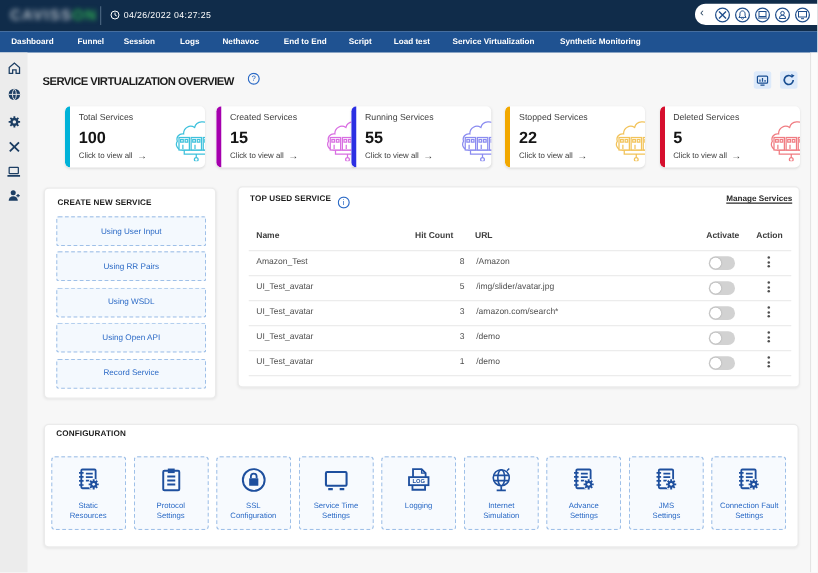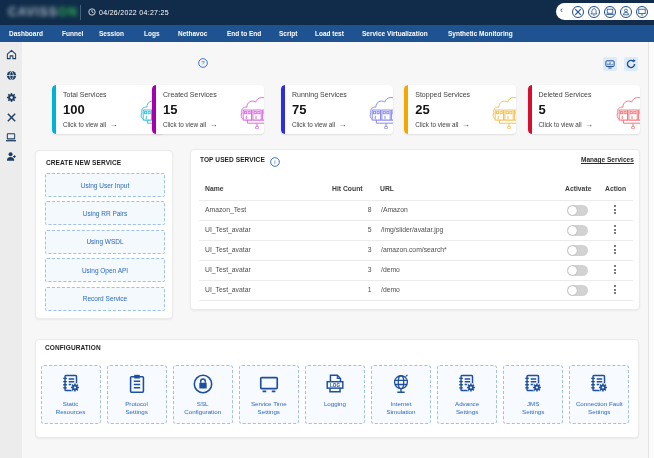--- a/index.html
+++ b/index.html
@@ -154,20 +154,21 @@
     </div>
     <div class="sico" style="top:106.5px;">
       <svg width="11" height="11" viewBox="0 0 12 12">
           <circle cx="5" cy="3.5" r="2.2" fill="#1c3e63"></circle>
           <path d="M1 10.5a4 4 0 0 1 8 0z" fill="#1c3e63"></path>
           <path d="M9.2 4.5v3M7.7 6h3" stroke="#1c3e63" stroke-width="1.1"></path>
         </svg>
     </div>
   </div>
 
+  <div id="ptitle">SERVICE VIRTUALIZATION OVERVIEW</div>
   <svg id="phelp" width="10" height="10" viewBox="0 0 12 12">
       <circle cx="6" cy="6" r="5.2" fill="none" stroke="#2a69c5" stroke-width="1.1"></circle>
       <text x="6" y="8.6" font-size="7.5" fill="#2a69c5" text-anchor="middle" font-family="Liberation Sans">?</text>
     </svg>
   <div class="hbtn" style="left:603px;">
     <svg width="10" height="9" viewBox="0 0 12 11">
         <rect x="1" y="1" width="10" height="7" rx="1" fill="none" stroke="#1a4f92" stroke-width="1.2"></rect>
         <path d="M3.5 6.5v-2M6 6.5v-3.5M8.5 6.5v-1.5" stroke="#1a4f92" stroke-width="1.2"></path>
         <path d="M4 9.8h4" stroke="#1a4f92" stroke-width="1.2"></path>
       </svg>
@@ -181,42 +182,42 @@
 
   <div class="card" style="left:52px;">
     <div class="cbar" style="background:#00b2d8;"></div>
     <div class="ctitle">Total Services</div>
     <div class="cnum">100</div>
     <div class="cclick">Click to view all&nbsp; <span style="font-size:8px;vertical-align:-0.5px;">→</span></div>
     <svg class="ccloud" width="34" height="34" viewBox="0 0 34 34" style="color:#3ec1dc;">
         <use href="#cloudsvc"></use>
       </svg>
   </div>
-  <div class="card" style="left:152px;">
+  <div class="card" style="left:173px;">
     <div class="cbar" style="background:#a500ae;"></div>
     <div class="ctitle">Created Services</div>
     <div class="cnum">15</div>
     <div class="cclick">Click to view all&nbsp; <span style="font-size:8px;vertical-align:-0.5px;">→</span></div>
     <svg class="ccloud" width="34" height="34" viewBox="0 0 34 34" style="color:#d96fe2;">
         <use href="#cloudsvc"></use>
       </svg>
   </div>
   <div class="card" style="left:281px;">
     <div class="cbar" style="background:#2b2fe3;"></div>
     <div class="ctitle">Running Services</div>
-    <div class="cnum">75</div>
+    <div class="cnum">55</div>
     <div class="cclick">Click to view all&nbsp; <span style="font-size:8px;vertical-align:-0.5px;">→</span></div>
     <svg class="ccloud" width="34" height="34" viewBox="0 0 34 34" style="color:#8b8cf0;">
         <use href="#cloudsvc"></use>
       </svg>
   </div>
   <div class="card" style="left:404.25px;">
     <div class="cbar" style="background:#f2a800;"></div>
     <div class="ctitle">Stopped Services</div>
-    <div class="cnum">25</div>
+    <div class="cnum">22</div>
     <div class="cclick">Click to view all&nbsp; <span style="font-size:8px;vertical-align:-0.5px;">→</span></div>
     <svg class="ccloud" width="34" height="34" viewBox="0 0 34 34" style="color:#f2c35a;">
         <use href="#cloudsvc"></use>
       </svg>
   </div>
   <div class="card" style="left:527.5px;">
     <div class="cbar" style="background:#d60f2e;"></div>
     <div class="ctitle">Deleted Services</div>
     <div class="cnum">5</div>
     <div class="cclick">Click to view all&nbsp; <span style="font-size:8px;vertical-align:-0.5px;">→</span></div>

